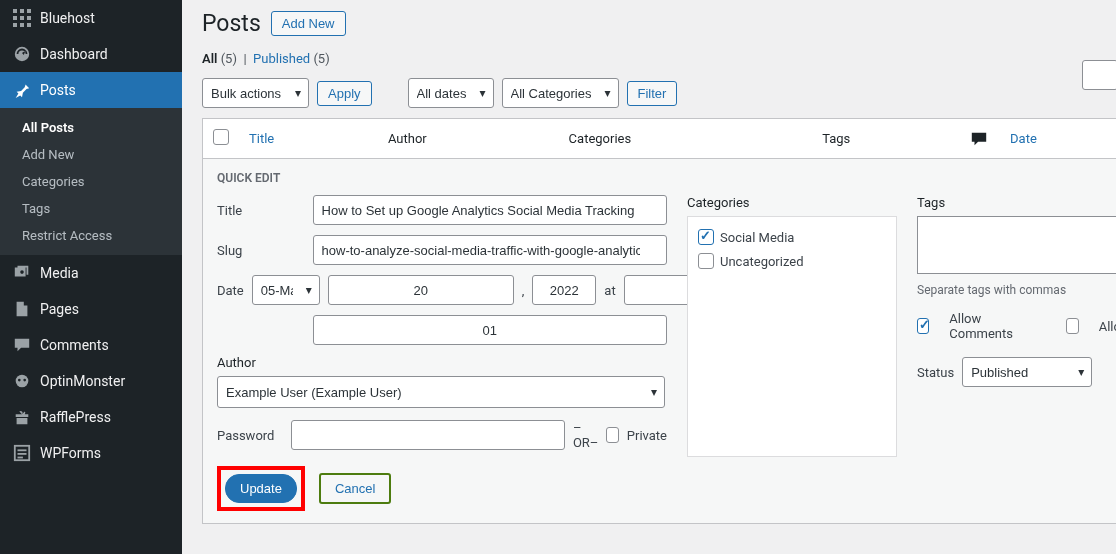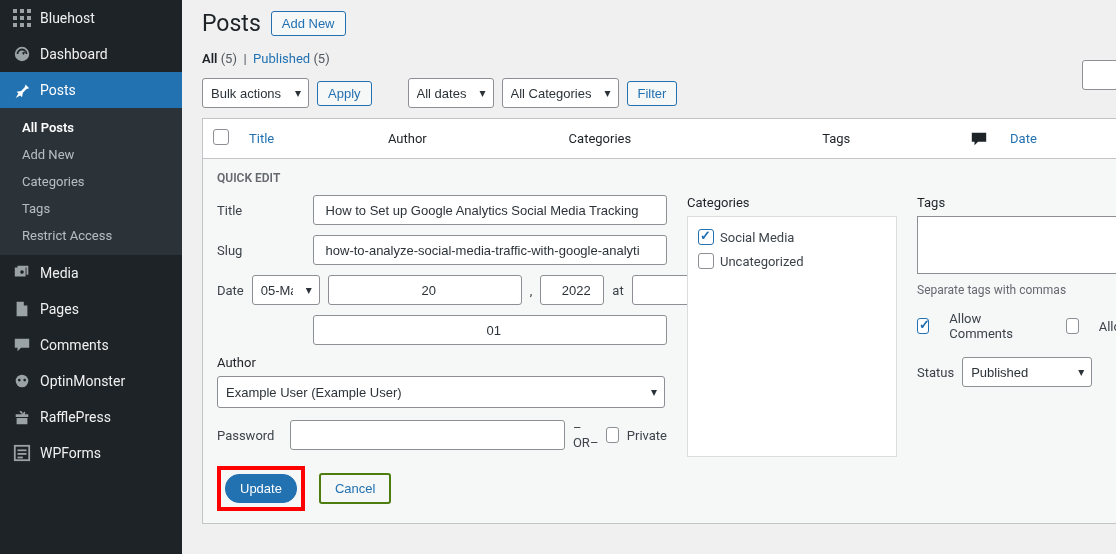--- a/index.html
+++ b/index.html
@@ -46,21 +46,21 @@
 
   .quick-edit-row td { padding: 12px 14px; background: #f6f7f7; }
   .qe-title { font-size: 12px; font-weight: 600; color: #646970; text-transform: uppercase; margin-bottom: 10px; }
   .qe-cols { display: flex; gap: 20px; }
   .qe-left { width: 450px; }
   .qe-mid { width: 210px; }
   .qe-right { flex: 1; min-width: 180px; }
 
   .form-row { display: flex; align-items: center; margin-bottom: 10px; gap: 8px; }
   .form-row > label { width: 88px; font-size: 13px; color: #3c434a; }
-  .form-row input[type=text] { width: 356px; padding-left: 12px; }
+  .form-row input[type=text] { width: 356px; }
   .date-fields input, .date-fields select { height: 30px; }
   .date-fields .num { width: 54px; text-align: center; padding: 3px 4px; }
   .date-fields .sel-wrap select { width: 68px; }
   .at { color: #3c434a; }
 
   .author-select { width: 448px; height: 32px; }
   .pw-input { width: 200px; }
 
   .cat-box { border: 1px solid #dcdcde; background: #fff; height: 241px; overflow-y: scroll; padding: 8px 10px; }
   .cat-item { display: flex; align-items: center; gap: 6px; padding: 4px 0; font-size: 13px; }

